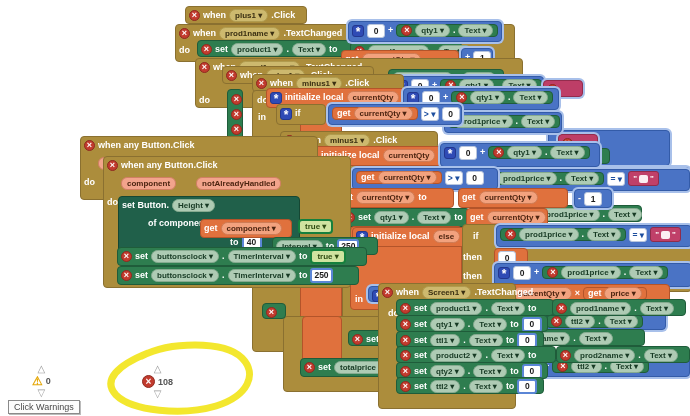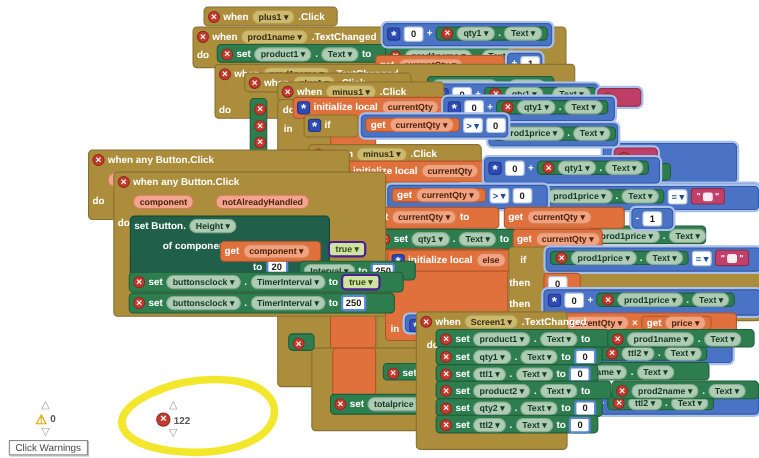--- a/index.html
+++ b/index.html
@@ -21,21 +21,21 @@
           align-items:center;justify-content:center;line-height:1;box-sizing:border-box;}
   .tk-gear{width:12px;height:12px;min-width:12px;border-radius:3px;background:#2f4bb5;
           border:1px solid #23378f;color:#fff;font-size:12px;font-weight:bold;display:inline-flex;
           align-items:center;justify-content:center;line-height:1;padding-top:3px;box-sizing:border-box;}
   .tk-pill{border-radius:8px;padding:0 5px;font-size:8px;font-weight:bold;height:11px;
           line-height:11px;white-space:nowrap;display:inline-block;box-sizing:content-box;}
   .p-gold{background:#cdb96e;border:1px solid #b09b4e;color:#3a2f12;}
   .p-green{background:#aecbb4;border:1px solid #86ab90;color:#173a24;}
   .p-or{background:#f2a27e;border:1px solid #cf7c55;color:#4c2410;}
   .p-param{background:#f2a48c;border:1px solid #d07f63;color:#4c2410;border-radius:6px;}
-  .p-true{background:#cfe3a0;border:2px solid #4c1d95;color:#2e4b12;border-radius:4px;}
+  .p-true{background:#cfe3a0;border:2px solid #15803d;color:#2e4b12;border-radius:4px;}
   .tk-f{background:#fff;border:1px solid #b9c6dd;border-radius:3px;min-width:12px;height:12px;
         line-height:12px;text-align:center;font-size:8.5px;font-weight:bold;color:#1b1b1b;
         padding:0 2px;display:inline-block;white-space:nowrap;}
   .tk-bf{border:2px solid #5b86d6;height:11px;line-height:11px;}
   .tk-cmp{color:#1d4e9e;}
   .tk-str{background:#c04069;border:1px solid #8f2c4b;border-radius:3px;height:13px;
         display:inline-flex;align-items:center;gap:2px;padding:0 4px;color:#fff;}
   .tk-str .q{font-size:8px;font-weight:bold;color:#fff;line-height:1;}
   .tk-str .blob{width:9px;height:8px;background:#fbeef2;border-radius:2px;display:inline-block;}
   .tk-grp{display:inline-flex;align-items:center;gap:3px;border-radius:4px;padding:1px 4px;height:13px;box-sizing:border-box;}
@@ -535,21 +535,21 @@
       <div class="blk b-dkgreen" style="left: 118px; top: 196px; width: 182px; height: 64px; z-index: 73;">
         <div class="brow">
           <span class="tk-lab">set Button.</span>
           <span class="tk-pill p-green">Height ▾</span>
         </div>
         <div class="brow" style="margin-top: 3px; padding-left: 26px;">
           <span class="tk-lab">of component</span>
         </div>
         <div class="brow" style="margin-top: 4px; padding-left: 108px;">
           <span class="tk-lab">to</span>
-          <span class="tk-f tk-bf">20</span>
+          <span class="tk-f tk-bf">40</span>
         </div>
       </div>
       <div class="blk b-orange" style="left: 200px; top: 219px; width: 92px; height: 19px; z-index: 74;">
         <div class="brow">
           <span class="tk-lab">get</span>
           <span class="tk-pill p-or">component ▾</span>
         </div>
       </div>
       <div class="blk b-bare" style="left: 295px; top: 218px; width: 48px; height: 18px; z-index: 75;">
         <div class="brow">
@@ -723,21 +723,21 @@
       <span class="warn-ic">⚠</span>
       <span>0</span>
     </span>
     <span class="tri">▽</span>
   </div>
 
   <div class="fgroup" id="err-group" style="left:142px;top:364px;">
     <span class="tri">△</span>
     <span class="cntrow">
       <span class="err-ic">×</span>
-      <span>122</span>
+      <span>108</span>
     </span>
     <span class="tri">▽</span>
   </div>
 
   <button id="show-warnings">Click Warnings</button>
 
   <svg id="highlight" width="168" height="78" viewBox="0 0 168 78">
     <path d="M46,16 C72,2 128,0 146,18 C162,34 152,56 120,66 C86,76 36,71 20,55 C6,40 22,25 52,13" fill="none" stroke="#f2e51c" stroke-width="7" stroke-linecap="round" opacity="0.92"></path>
   </svg>
 </div>

